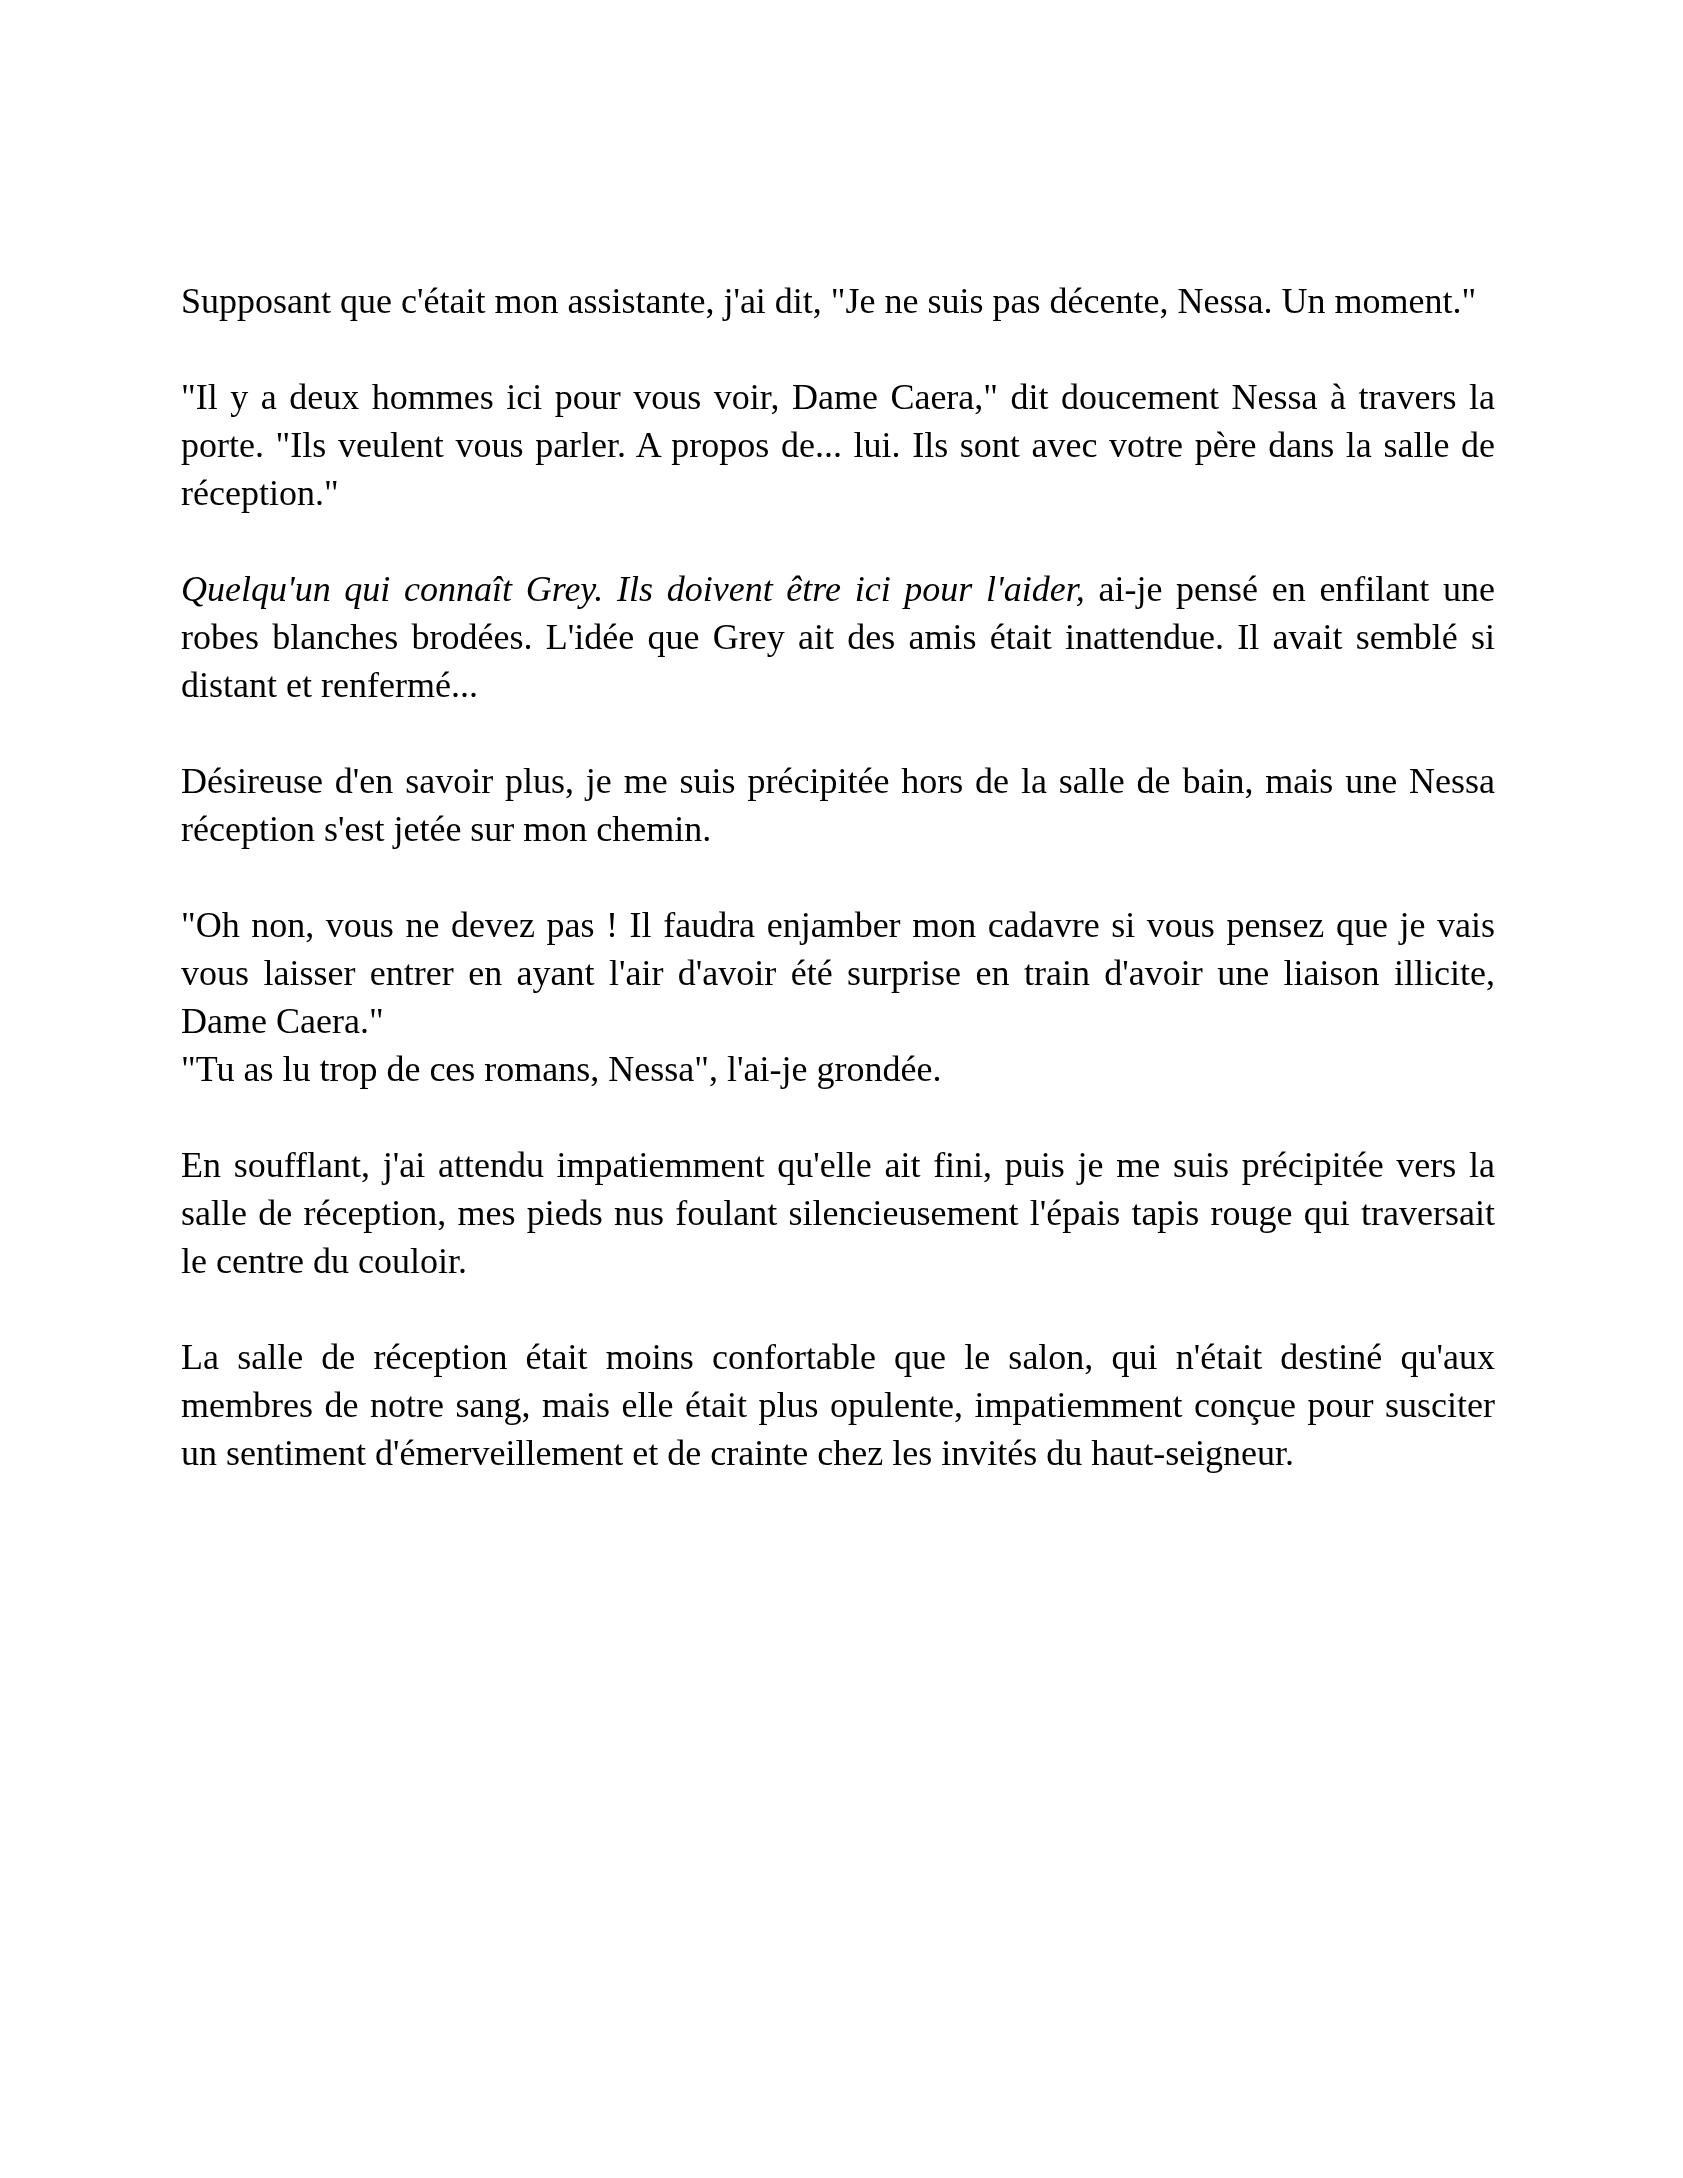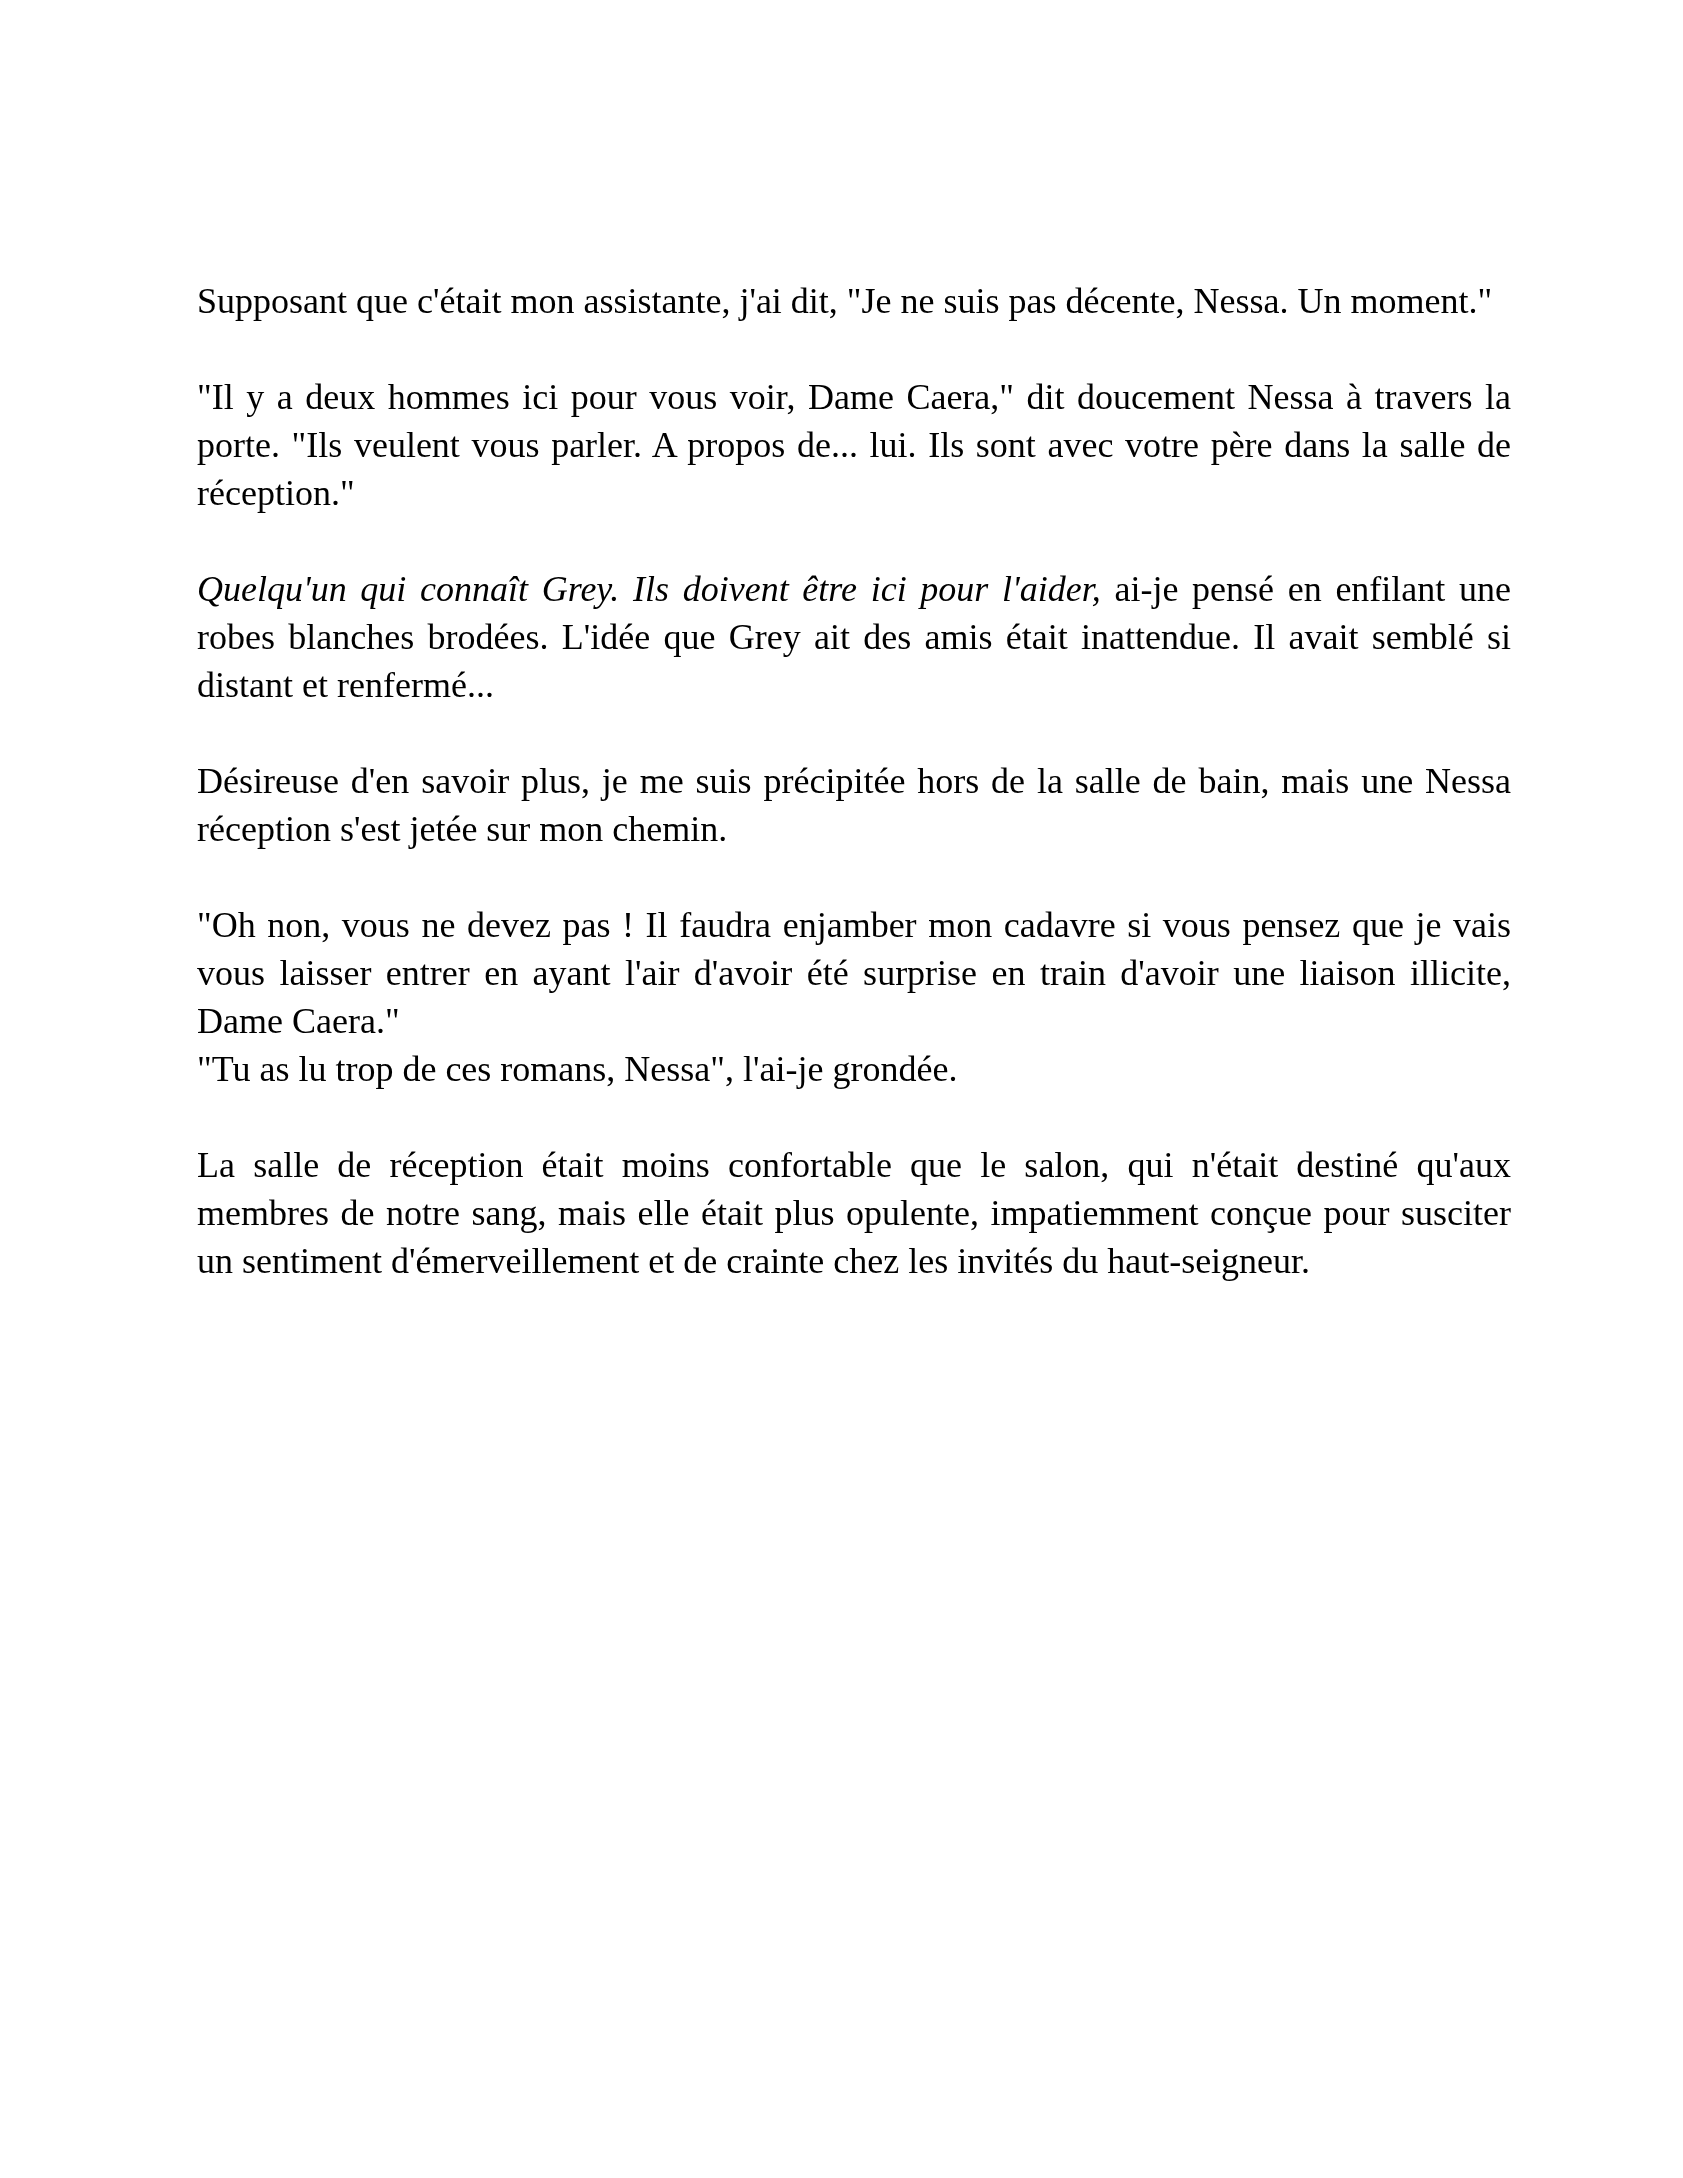--- a/index.html
+++ b/index.html
@@ -8,21 +8,21 @@
       background: #ffffff;
     }
     body {
       width: 1683px;
       height: 2178px;
       position: relative;
       overflow: hidden;
     }
     .page {
       position: absolute;
-      left: 197px;
+      left: 181px;
       top: 277px;
       width: 1314px;
       font-family: "Liberation Serif", "DejaVu Serif", serif;
       font-size: 36px;
       line-height: 48px;
       color: #000000;
     }
     .para {
       margin: 0 0 48px 0;
       text-align: justify;
@@ -38,15 +38,16 @@
 </head>
 <body>
 
 <div class="page">
   <p class="para">Supposant que c'était mon assistante, j'ai dit, "Je ne suis pas décente, Nessa. Un moment."</p>
   <p class="para">"Il y a deux hommes ici pour vous voir, Dame Caera," dit doucement Nessa à travers la porte. "Ils veulent vous parler. A propos de... lui. Ils sont avec votre père dans la salle de réception."</p>
   <p class="para"><span class="italic">Quelqu'un qui connaît Grey. Ils doivent être ici pour l'aider,</span><span> ai-je pensé en enfilant une robes blanches brodées. L'idée que Grey ait des amis était inattendue. Il avait semblé si distant et renfermé...</span></p>
   <p class="para">Désireuse d'en savoir plus, je me suis précipitée hors de la salle de bain, mais une Nessa réception s'est jetée sur mon chemin.</p>
   <p class="para tight">"Oh non, vous ne devez pas ! Il faudra enjamber mon cadavre si vous pensez que je vais vous laisser entrer en ayant l'air d'avoir été surprise en train d'avoir une liaison illicite, Dame Caera."</p>
   <p class="para">"Tu as lu trop de ces romans, Nessa", l'ai-je grondée.</p>
+  <p class="para">En soufflant, j'ai attendu impatiemment qu'elle ait fini, puis je me suis précipitée vers la salle de réception, mes pieds nus foulant silencieusement l'épais tapis rouge qui traversait le centre du couloir.</p>
   <p class="para">La salle de réception était moins confortable que le salon, qui n'était destiné qu'aux membres de notre sang, mais elle était plus opulente, impatiemment conçue pour susciter un sentiment d'émerveillement et de crainte chez les invités du haut-seigneur.</p>
 </div>
 
 
 </body></html>

